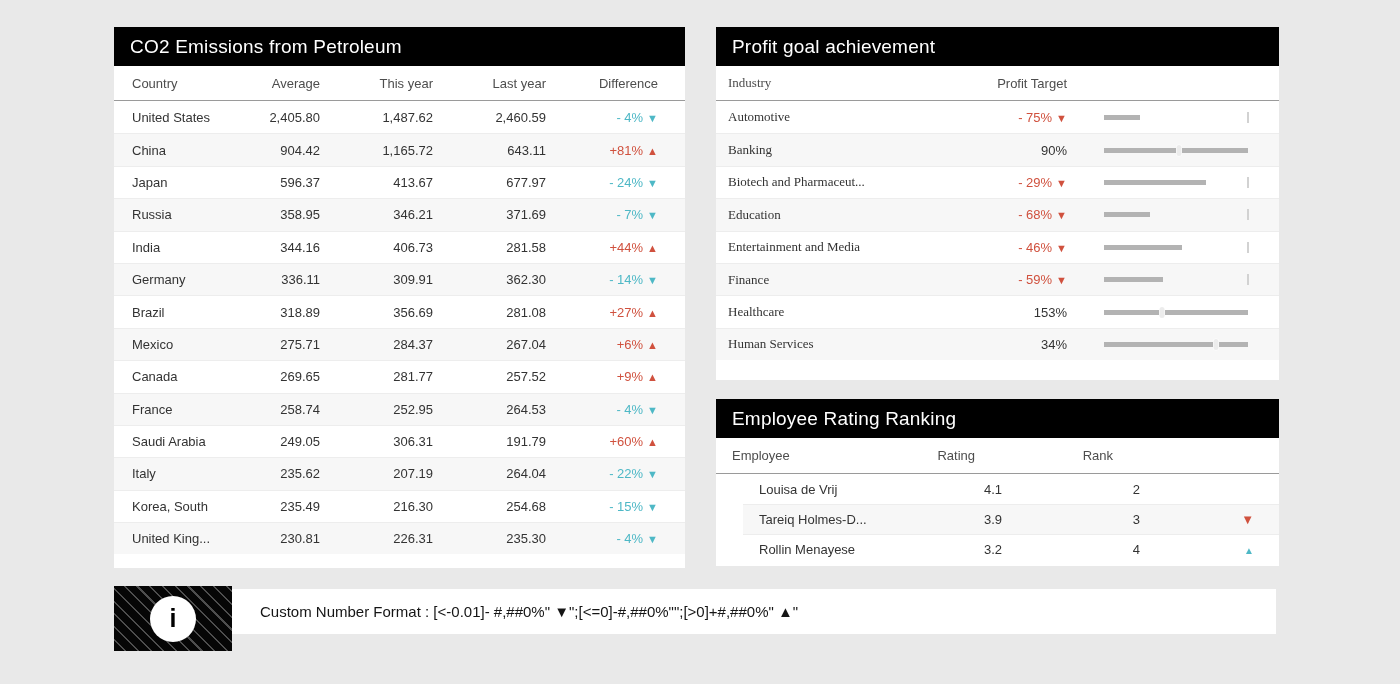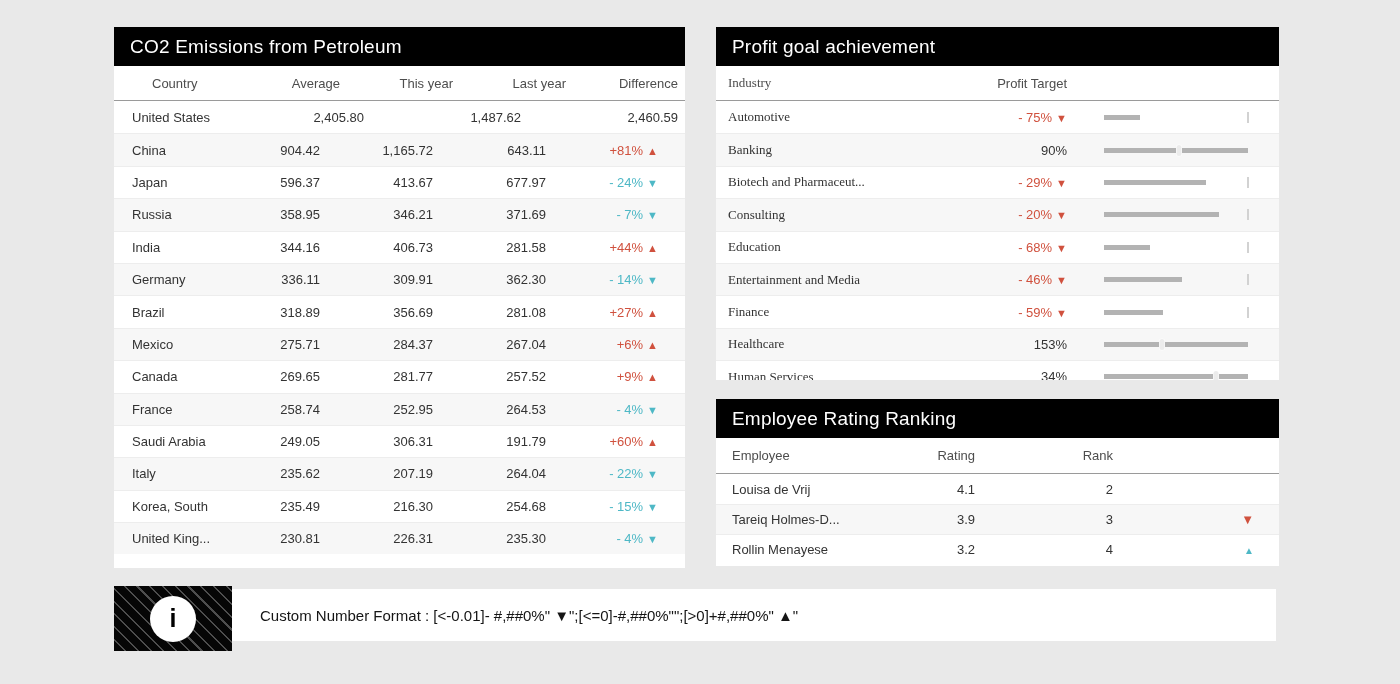--- a/index.html
+++ b/index.html
@@ -19,59 +19,59 @@
   }
   .cell{font-size:13px;color:#333;white-space:nowrap;overflow:hidden;}
   .thead-cell{color:#4d4d4d;}
   .tri{display:inline-block;}
 
   
   .co2-grid{display:grid;grid-template-columns:140px 66px 113px 113px 112px;
     padding-right:27px;align-items:center;box-sizing:border-box;}
   .c-left{padding-left:18px;text-align:left;}
   .num{text-align:right;}
-  .co2-head{height:35px;border-bottom:1px solid #9a9a9a;padding-left:20px;}
+  .co2-head{height:35px;border-bottom:1px solid #9a9a9a;}
   .t-row{height:32.4px;border-top:1px solid #ededed;box-sizing:border-box;}
-  .t-row:first-child{border-top:none;gap:44px;}
+  .t-row:first-child{border-top:none;}
   #co2-rows .t-row:nth-child(even){background:#f7f7f7;}
   .diff .tri{font-size:11px;margin-left:4px;}
 
   
   .p-head{display:flex;height:35px;align-items:center;border-bottom:1px solid #9a9a9a;box-sizing:border-box;}
   .p-row{display:flex;height:32.4px;align-items:center;border-top:1px solid #ededed;box-sizing:border-box;}
   .p-row:first-child{border-top:none;}
   #profit-rows .p-row:nth-child(even){background:#f7f7f7;}
   .p-industry{width:240px;padding-left:12px;box-sizing:border-box;font-family:Liberation Serif, serif;}
   .p-value{width:111px;text-align:right;}
   .p-value .tri{font-size:11px;margin-left:4px;}
   .p-barwrap{margin-left:37px;width:144px;height:5px;position:relative;}
   .p-fill{position:absolute;left:0;top:0;height:5px;background:#b3b3b3;}
   .p-tick{position:absolute;left:100%;top:-3px;width:2px;height:11px;background:#d2d2d2;transform:translateX(-50%);}
   .p-marker{position:absolute;top:-3px;width:5px;height:11px;background:#ececec;border-radius:2.5px;
     transform:translateX(-50%);box-shadow:0 0 0 .5px #fff;}
 
   
   .e-head{display:flex;height:36px;align-items:center;border-bottom:1px solid #9a9a9a;box-sizing:border-box;}
-  .e-row{display:flex;height:30px;align-items:center;border-top:1px solid #ededed;box-sizing:border-box;}
+  .e-row{display:flex;height:30px;align-items:center;border-top:1px solid #ededed;box-sizing:border-box;margin-left:27px;}
   .e-row:first-child{border-top:none;}
   #employee-rows .e-row:nth-child(even){background:#f7f7f7;}
   .e-name{width:200px;padding-left:16px;box-sizing:border-box;}
   .e-rating{width:59px;text-align:right;}
   .e-rank{width:138px;text-align:right;}
   .e-trend{flex:1;text-align:right;padding-right:25px;box-sizing:border-box;}
   .e-trend .tri{font-size:13px;}
   .e-trend .tri.sm{font-size:10px;}
 
   
   .hatch{position:absolute;left:114px;top:586px;width:118px;height:65px;
     background:repeating-linear-gradient(45deg,#060606 0px,#060606 7.5px,#4e4e4e 7.5px,#4e4e4e 9px);
     display:flex;align-items:center;justify-content:center;}
   .info-circle{width:46px;height:46px;border-radius:50%;background:#fff;color:#000;
     display:flex;align-items:center;justify-content:center;font-size:25px;font-weight:700;}
-  .notebar{position:absolute;left:232px;top:589px;width:1044px;height:52px;background:#fff;
+  .notebar{position:absolute;left:232px;top:589px;width:1044px;height:45px;background:#fff;
     display:flex;align-items:center;padding-left:28px;box-sizing:border-box;font-size:15px;color:#151515;white-space:nowrap;}
 </style>
 </head>
 <body>
 
 <div class="canvas">
 
   <section class="panel" id="co2-panel">
     <header class="ptitle">CO2 Emissions from Petroleum</header>
     <div class="co2-grid co2-head">
@@ -204,28 +204,20 @@
           <div class="p-barwrap">
             <div class="p-fill" style="width: 100%;"></div>
             <div class="p-marker" style="left: 52%;"></div>
           </div>
         </div>
         <div class="p-row">
           <div class="cell p-industry">Biotech and Pharmaceut...</div>
           <div class="cell p-value" style="color: rgb(208, 81, 62);"><span>- 29%</span><span class="tri">▼</span></div>
           <div class="p-barwrap">
             <div class="p-fill" style="width: 71%;"></div>
-            <div class="p-tick"></div>
-          </div>
-        </div>
-        <div class="p-row">
-          <div class="cell p-industry">Consulting</div>
-          <div class="cell p-value" style="color: rgb(208, 81, 62);"><span>- 20%</span><span class="tri">▼</span></div>
-          <div class="p-barwrap">
-            <div class="p-fill" style="width: 80%;"></div>
             <div class="p-tick"></div>
           </div>
         </div>
         <div class="p-row">
           <div class="cell p-industry">Education</div>
           <div class="cell p-value" style="color: rgb(208, 81, 62);"><span>- 68%</span><span class="tri">▼</span></div>
           <div class="p-barwrap">
             <div class="p-fill" style="width: 32%;"></div>
             <div class="p-tick"></div>
           </div>

